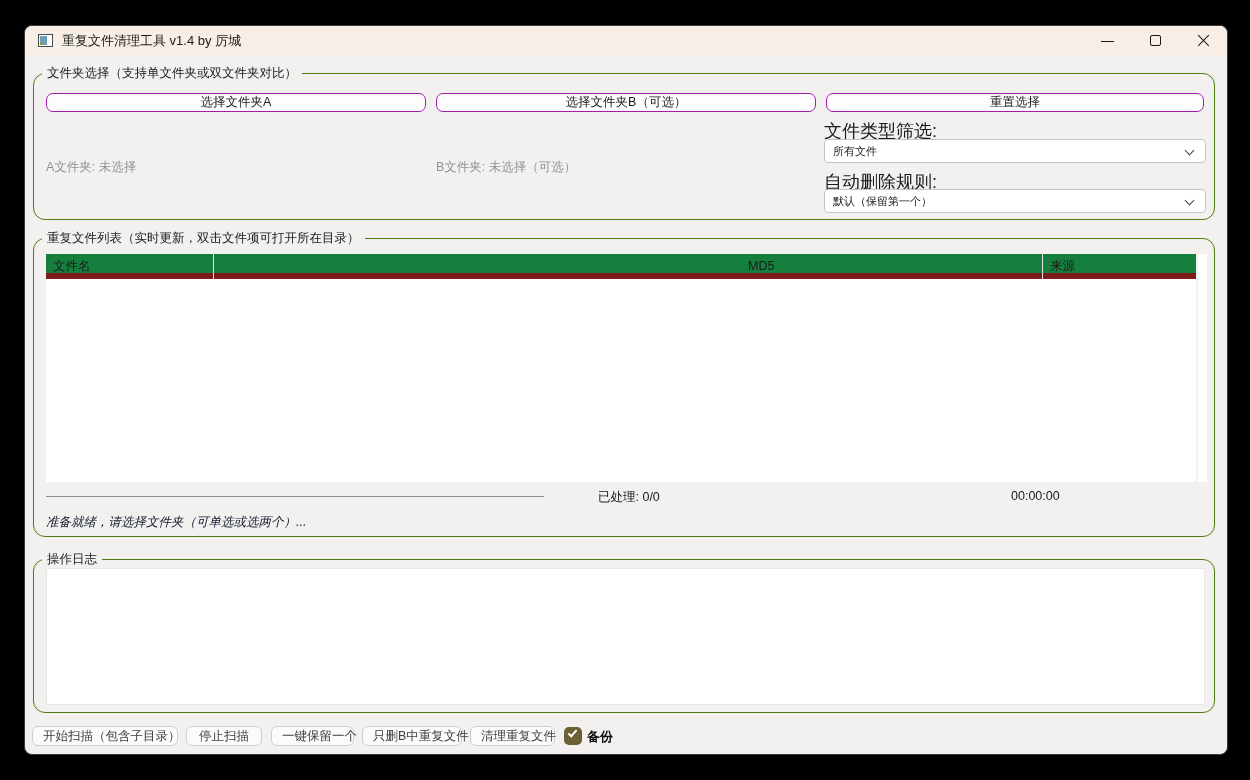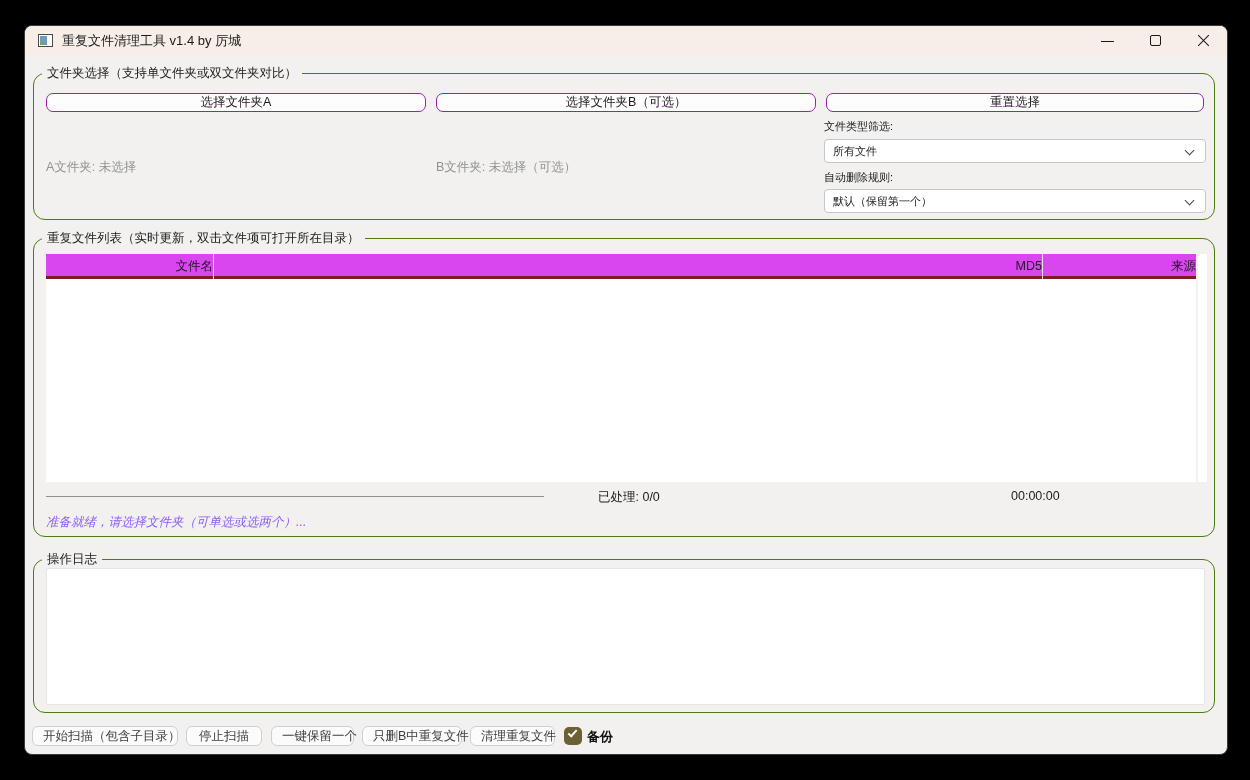--- a/index.html
+++ b/index.html
@@ -31,44 +31,44 @@
   .group-log{left:8px;top:533px;width:1182px;height:154px;}
   
   .btn{position:absolute;background:#fdfdfd;border:1px solid #a21caf;border-radius:7px;
     font-size:12.5px;color:#1a1a1a;text-align:center;line-height:17px;height:19px;cursor:default;white-space:nowrap;}
   .btn-a{left:21px;top:67px;width:380px;}
   .btn-b{left:411px;top:67px;width:380px;}
   .btn-reset{left:801px;top:67px;width:378px;}
   .muted{position:absolute;font-size:12.5px;color:#919191;white-space:nowrap;}
   .lbl-a{left:21px;top:133px;}
   .lbl-b{left:411px;top:133px;}
-  .field-label{position:absolute;font-size:11px;color:#1a1a1a;white-space:nowrap;}
+  .field-label{position:absolute;font-size:18px;color:#1a1a1a;white-space:nowrap;}
   .lbl-filter{left:799px;top:93px;}
   .lbl-rule{left:799px;top:144px;}
   .combo{position:absolute;left:799px;width:382px;height:24px;background:#fff;border:1px solid #c6c6c6;border-radius:4px;
     font-size:11px;color:#1a1a1a;line-height:22px;padding-left:8px;cursor:default;}
   .combo-filter{top:113px;}
   .combo-rule{top:163px;}
   .chev{position:absolute;right:12px;top:7px;width:7px;height:7px;border-right:1.4px solid #444;border-bottom:1.4px solid #444;transform:rotate(45deg);}
   
   .table{position:absolute;left:21px;top:228px;width:1150px;height:228px;background:#fff;}
-  .thead{position:absolute;left:0;top:0;width:100%;height:25px;background:#d946ef;border-bottom:3px solid #7f1d1d;text-align:right;}
+  .thead{position:absolute;left:0;top:0;width:100%;height:25px;background:#15803d;border-bottom:6px solid #7f1d1d;}
   .th{position:absolute;top:0;height:25px;line-height:25px;font-size:12.5px;color:#1a1a1a;padding-left:7px;border-right:1px solid #e3e3e3;}
   .th:last-child{border-right:none;}
   .th-name{left:0;width:168px;}
   .th-path{left:168px;width:527px;}
   .th-md5{left:695px;width:302px;}
   .th-src{left:997px;width:153px;}
   .tbody{position:absolute;left:0;top:25px;width:100%;height:203px;background:#fff;}
   .vscroll{position:absolute;left:1173px;top:228px;width:9px;height:228px;background:#ffffff;}
   
   .progress{position:absolute;left:21px;top:470px;width:498px;height:1px;background:#8f8f8f;}
   .processed{position:absolute;left:573px;top:463px;font-size:12.5px;color:#1a1a1a;white-space:nowrap;}
   .elapsed{position:absolute;left:986px;top:463px;font-size:12.5px;color:#1a1a1a;white-space:nowrap;}
-  .status{position:absolute;left:21px;top:488px;font-size:12.5px;color:#8b5cf6;font-style:italic;white-space:nowrap;}
+  .status{position:absolute;left:21px;top:488px;font-size:12.5px;color:#0f172a;font-style:italic;white-space:nowrap;}
   
   .logarea{position:absolute;left:21px;top:542px;width:1159px;height:137px;background:#fff;border:1px solid #e6e6e6;border-radius:2px;font-size:12px;color:#333;padding:4px;}
   
   .action-btn{position:absolute;top:700px;height:20px;background:#fbfbfb;border:1px solid #cfcfcf;border-radius:6px;
     font-size:12.5px;color:#3d3d3d;text-align:center;line-height:18px;cursor:default;white-space:nowrap;padding:0 10px;}
   .ab1{left:7px;width:146px;}
   .ab2{left:161px;width:76px;}
   .ab3{left:246px;width:83px;}
   .ab4{left:337px;width:100px;}
   .ab5{left:445px;width:85px;}

